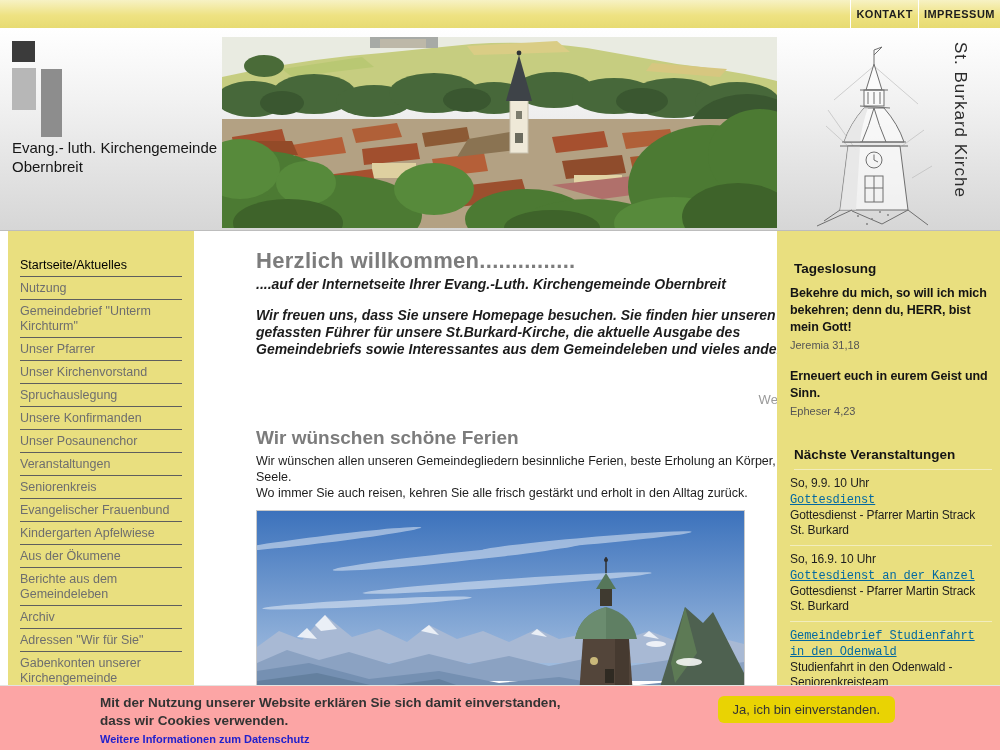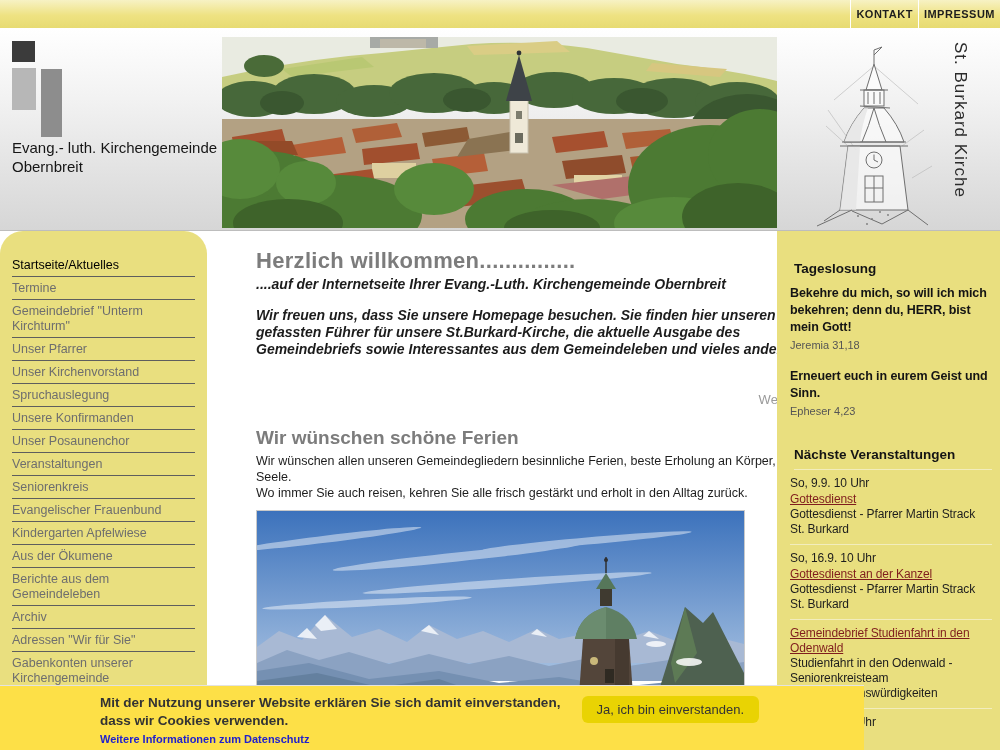--- a/index.html
+++ b/index.html
@@ -24,21 +24,21 @@
   .logo .sq2{position:absolute;left:0;top:27px;width:24px;height:42px;background:#b7b7b7;}
   .logo .sq3{position:absolute;left:29px;top:28px;width:21px;height:68px;background:#8d8d8d;}
   .site-title{position:absolute;left:12px;top:110px;font-size:15px;color:#161616;line-height:19px;}
   .village-photo{position:absolute;left:222px;top:9px;width:555px;height:191px;display:block;}
   .sketch{position:absolute;left:812px;top:10px;width:124px;height:196px;display:block;}
   .vertical-title{position:absolute;right:30px;top:14px;height:182px;
                   writing-mode:vertical-rl;font-size:17px;color:#2b2b2b;letter-spacing:1px;}
 
   
   .col-left,.col-right{position:absolute;top:231px;height:519px;background:#e9df7f;}
-  .col-left{left:0;width:207px;border-radius:23px;}
+  .col-left{left:8px;width:186px;}
   .col-right{left:777px;width:223px;}
   .col-center{position:absolute;left:222px;top:231px;width:645px;height:519px;background:#fff;}
 
   
   .menu{list-style:none;margin:23px 0 0 0;padding:0;}
   .menu li{margin:0 12px;padding:4px 0 3px 0;border-bottom:1px solid #5e5e5e;
            font-size:12.5px;line-height:15px;color:#6e6e6e;cursor:pointer;}
   .menu li:first-child{color:#000;}
 
   
@@ -53,24 +53,24 @@
   .alps-photo{display:block;margin-top:9px;border:1px solid #c9c9c9;}
 
   
   .aside-inner{padding:0 8px 0 13px;}
   .aside-inner h3{margin:30px 0 9px 4px;font-size:13.5px;color:#141414;}
   .verse{margin:0;font-size:12.5px;font-weight:bold;color:#141414;line-height:17px;letter-spacing:-.1px;}
   .verse-ref{margin:3px 0 17px 0;font-size:11px;color:#555;}
   .events-heading{border-bottom:1px solid #f2edbd;padding-bottom:7px;margin-bottom:0 !important;}
   .event{padding:6px 0 7px 0;border-bottom:1px solid #f2edbd;font-size:12px;line-height:15px;color:#1d1d1d;letter-spacing:-.1px;}
   .event .date{margin-bottom:1px;}
-  .event a{color:#7f1d1d;text-decoration:underline;cursor:pointer;}
-
-  
-  .cookie{position:absolute;left:0;bottom:0;width:864px;height:64px;background:#fde047;
+  .event a{color:#0369a1;text-decoration:underline;cursor:pointer;font-family:Liberation Mono, monospace;}
+
+  
+  .cookie{position:absolute;left:0;bottom:0;width:1000px;height:64px;background:#fca5a5;
           border-top:1px solid #e3e3e1;z-index:20;}
   .cookie .msg{position:absolute;left:100px;top:8px;font-size:13.5px;font-weight:600;
                color:#333;line-height:18px;}
   .cookie .privacy{position:absolute;left:100px;top:47px;font-size:11px;font-weight:bold;
                    color:#2121cc;text-decoration:none;cursor:pointer;text-align:right;}
   .cookie .accept{position:absolute;right:105px;top:10px;height:27px;padding:0 15px;
                   background:#e9d303;border:none;border-radius:6px;font-size:13px;color:#343434;
                   font-family:"Liberation Sans",sans-serif;cursor:pointer;}
 </style>
 </head>
@@ -221,21 +221,21 @@
           <circle cx="68" cy="174" r="0.9"></circle>
       </g>
     </svg>
 
     <div class="vertical-title">St. Burkard Kirche</div>
   </div>
 
   <div class="col-left">
     <ul class="menu">
       <li>Startseite/Aktuelles</li>
-      <li>Termine</li>
+      <li>Nutzung</li>
       <li>Gemeindebrief "Unterm Kirchturm"</li>
       <li>Unser Pfarrer</li>
       <li>Unser Kirchenvorstand</li>
       <li>Spruchauslegung</li>
       <li>Unsere Konfirmanden</li>
       <li>Unser Posaunenchor</li>
       <li>Veranstaltungen</li>
       <li>Seniorenkreis</li>
       <li>Evangelischer Frauenbund</li>
       <li>Kindergarten Apfelwiese</li>

